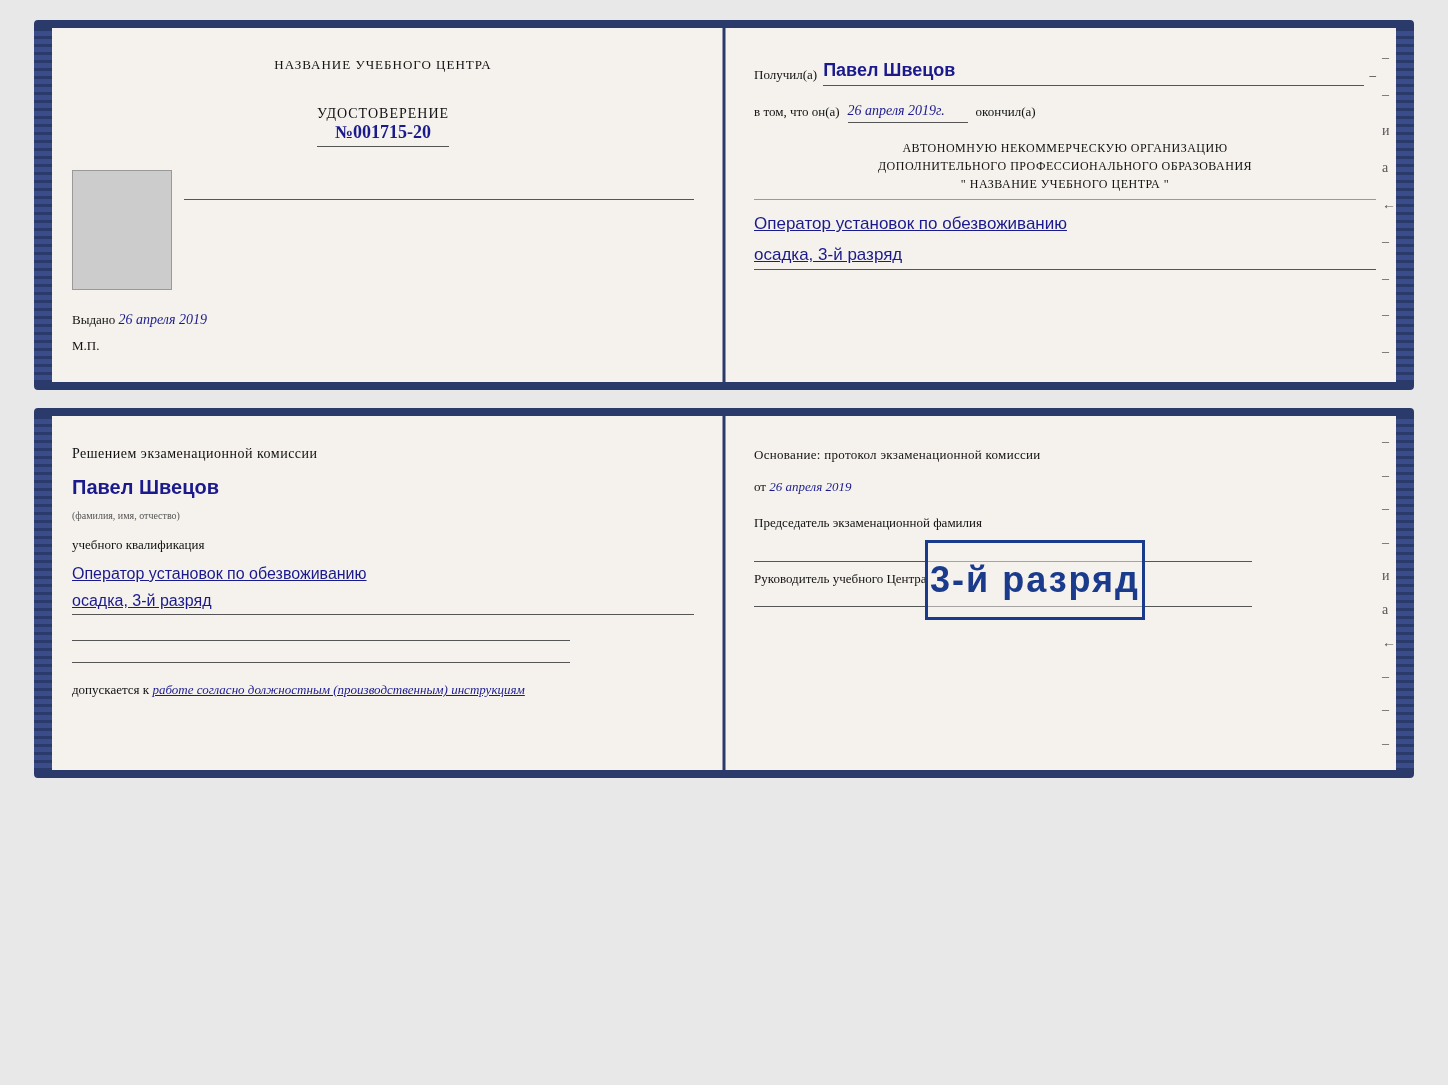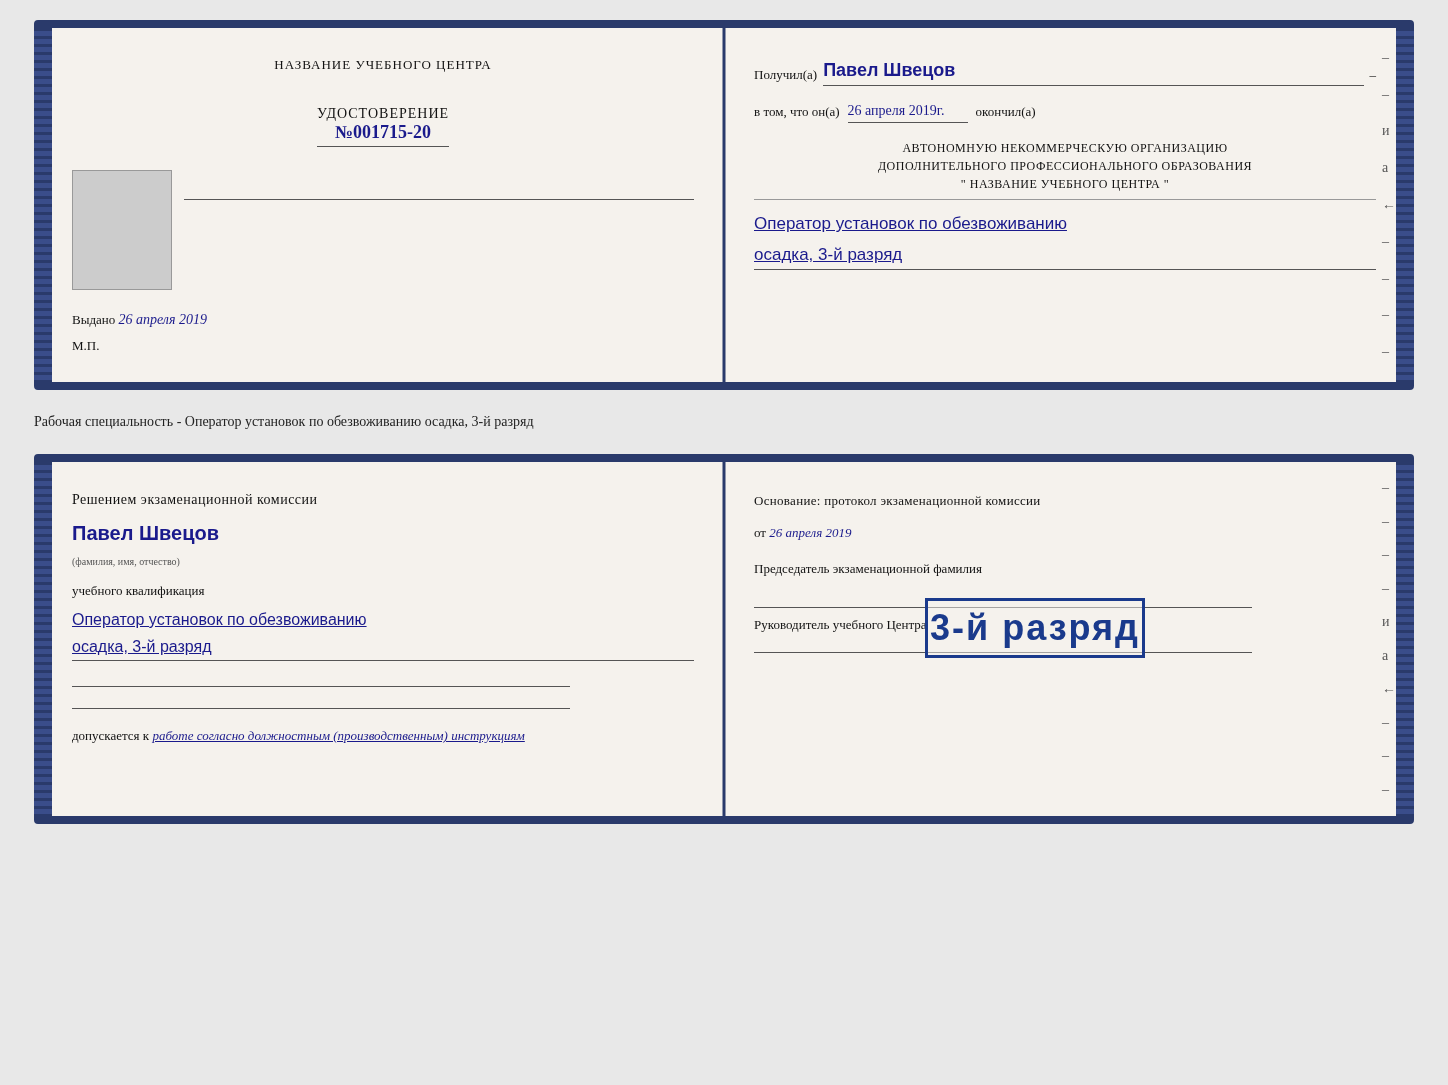--- a/index.html
+++ b/index.html
@@ -153,20 +153,21 @@
     .vtom-line {
       display: flex;
       align-items: flex-end;
       gap: 8px;
       margin-bottom: 16px;
     }
 
     .vtom-line .label-text { white-space: nowrap; font-size: 13px; }
 
     .vtom-line .date-val {
+      font-style: italic;
       color: #1a1a8c;
       font-size: 14px;
       border-bottom: 1px solid #555;
       min-width: 120px;
     }
 
     .vtom-line .okonchil { font-size: 13px; }
 
     .org-block {
       text-align: center;
@@ -337,25 +338,25 @@
     }
 
     .rukovoditel-block {
       font-size: 13px;
       line-height: 1.4;
     }
 
     
     .stamp {
       position: absolute;
-      top: 136px;
+      top: 124px;
       left: 50%;
       transform: translateX(-140px);
       width: 220px;
-      height: 60px;
+      height: 80px;
       border: 3px solid #1a3a8c;
       display: flex;
       align-items: center;
       justify-content: center;
       z-index: 10;
       background: rgba(245, 242, 237, 0.5);
     }
 
     .stamp-text {
       font-size: 36px;
@@ -473,21 +474,20 @@
         <span class="dash-mark">–</span>
         <span class="dash-mark">–</span>
         <span class="dash-mark">–</span>
         <span class="dash-mark">–</span>
       </div>
     </div>
 
     <div class="spine-deco spine-deco-right"></div>
   </div>
 
-  <div class="separator-label">Рабочая специальность - Оператор установок по обезвоживанию осадка, 3-й разряд</div>
 
   <div class="document-card">
     <div class="spine-deco spine-deco-left"></div>
 
     <div class="doc-left doc2-left">
       <div class="resheniyem-line">Решением  экзаменационной  комиссии</div>
 
       <div class="komissia-name-block">
         <span class="komissia-name">Павел Швецов</span>
         <span class="komissia-fio-hint">(фамилия, имя, отчество)</span>

